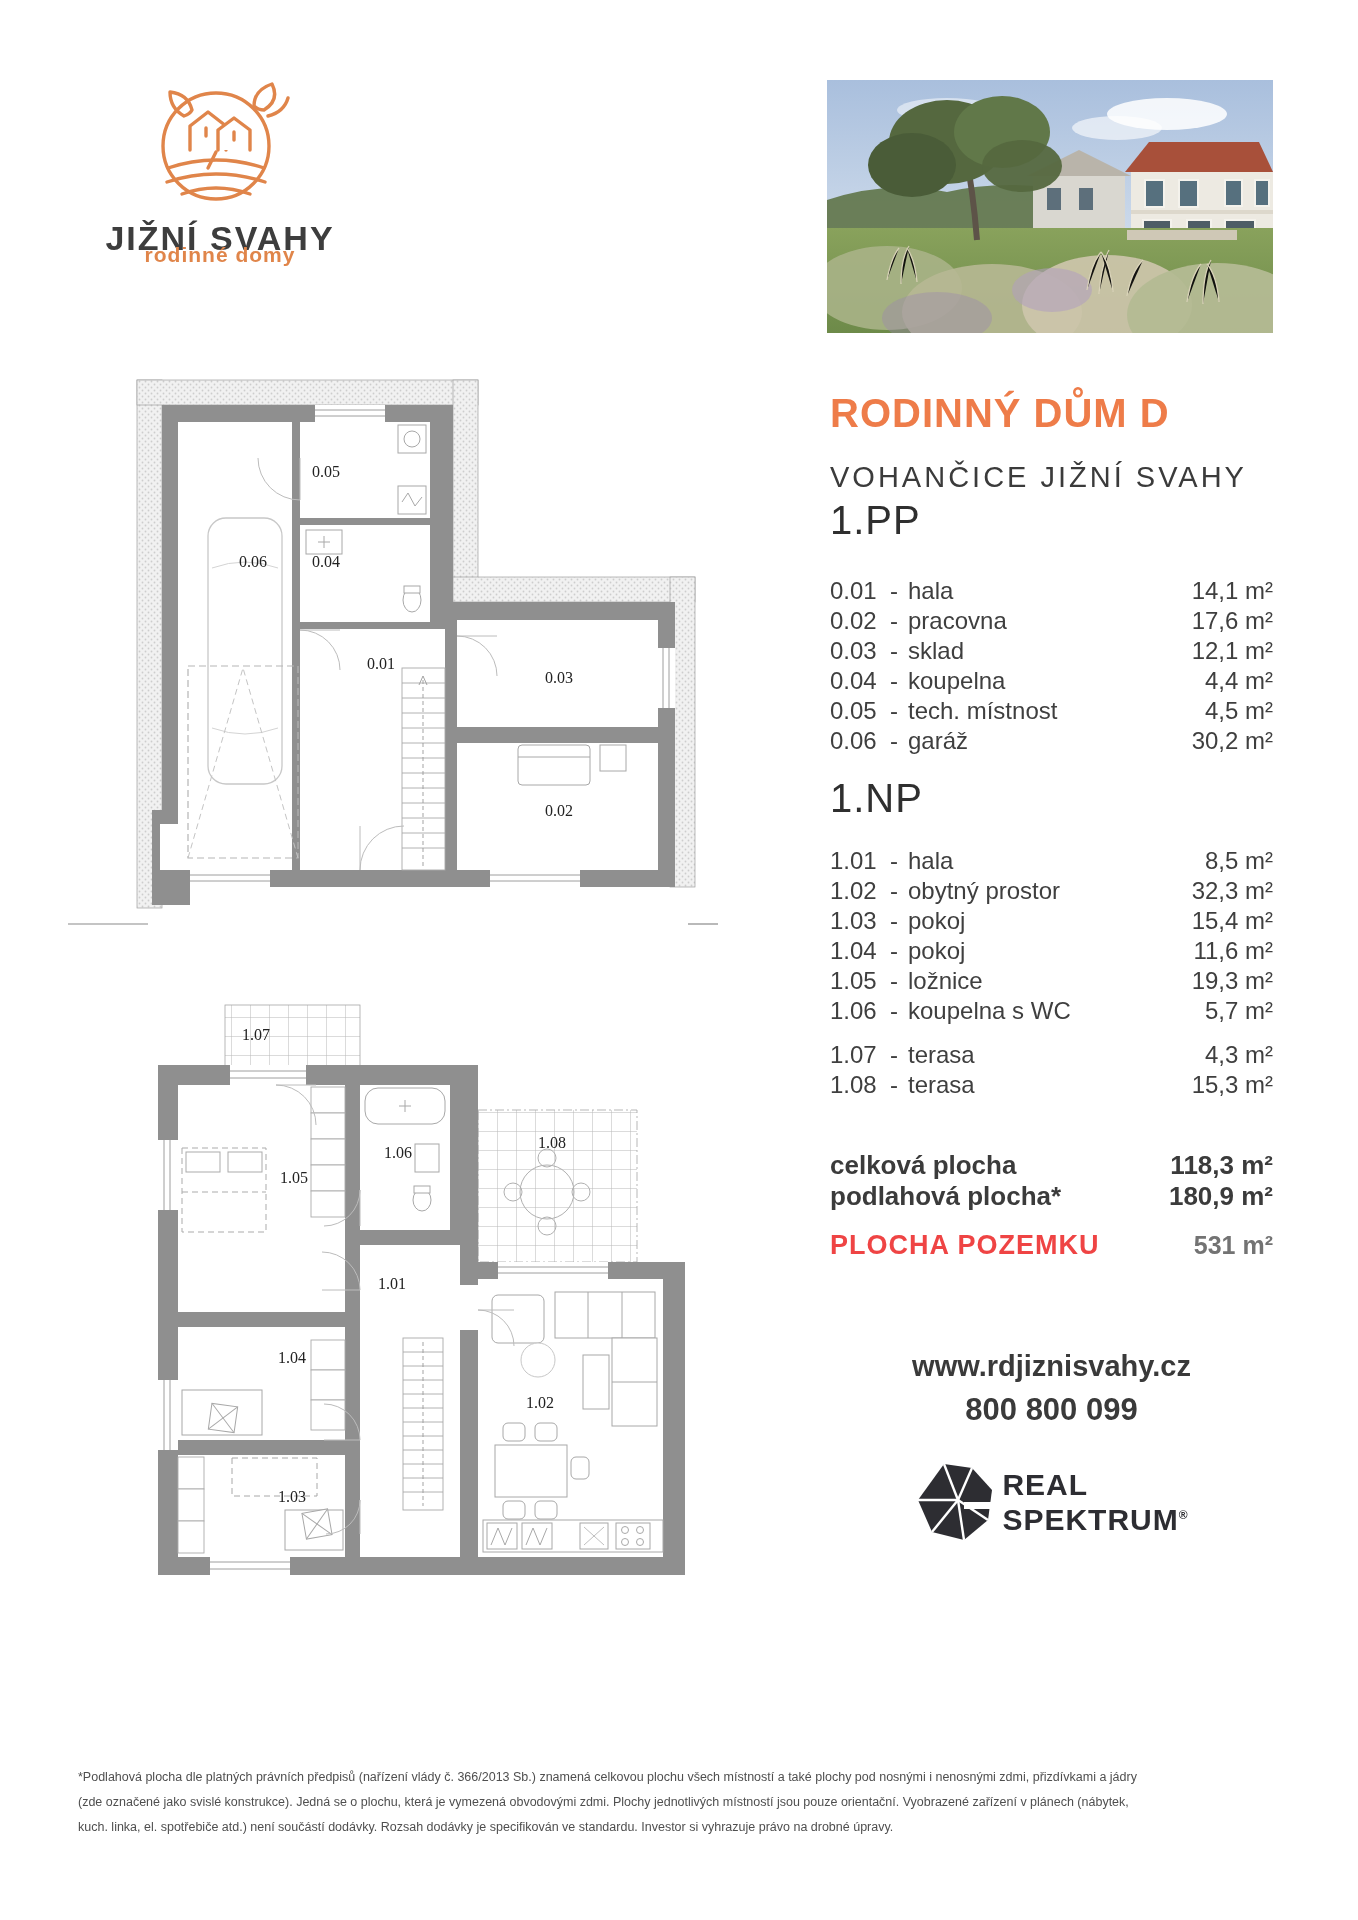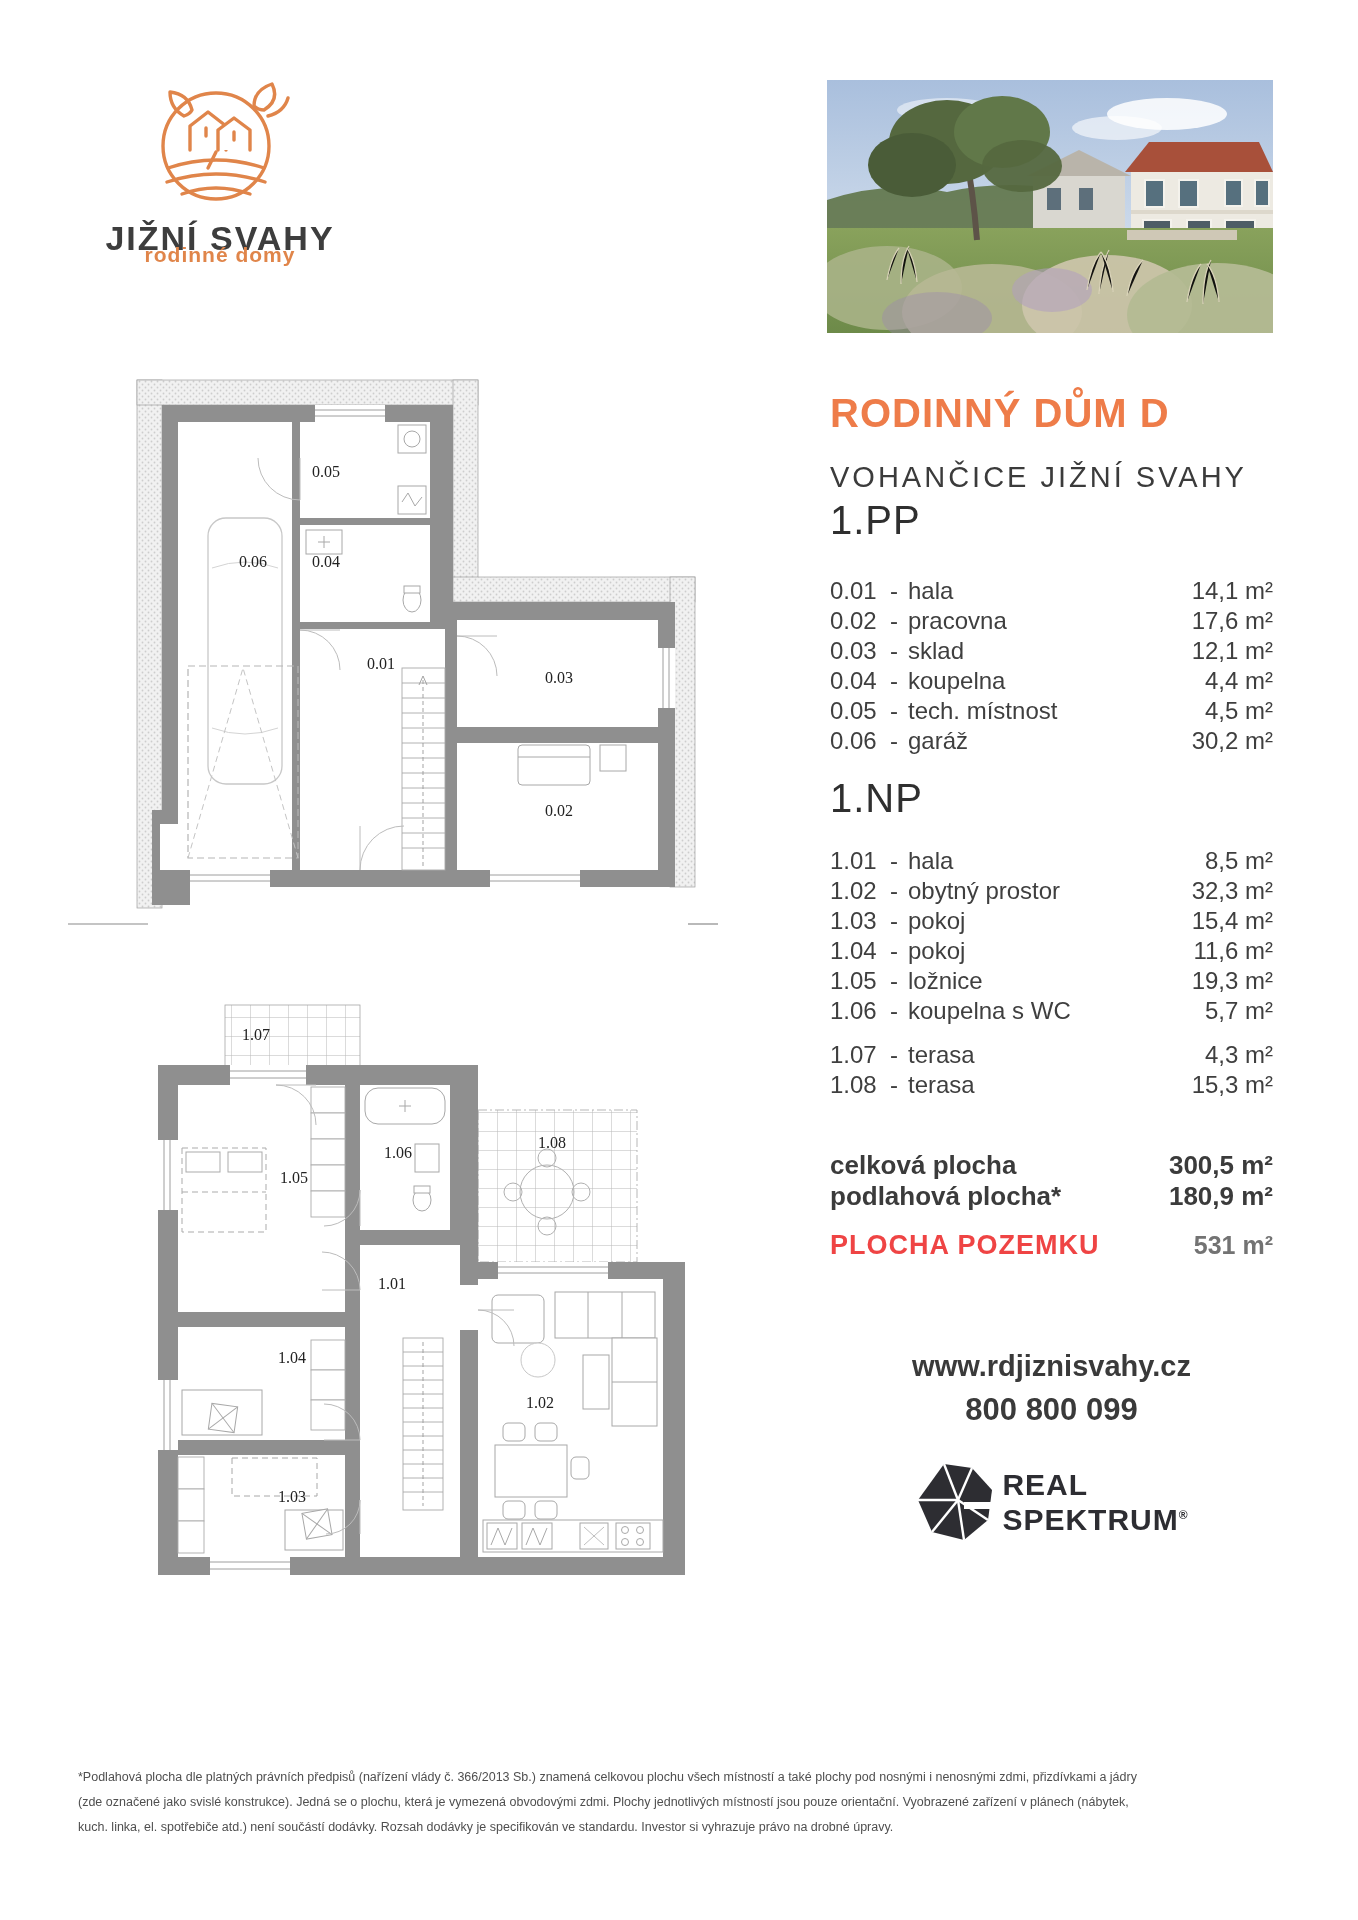--- a/index.html
+++ b/index.html
@@ -488,21 +488,21 @@
         <span class="num">1.08</span>
         <span class="dash">-</span>
         <span class="nm">terasa</span>
         <span class="val">15,3 m²</span>
       </div>
   </div>
 
   <div class="abs rcol totals">
     <div class="trow">
         <span class="nm">celková plocha</span>
-        <span class="val">300,5 m²</span>
+        <span class="val">118,3 m²</span>
       </div>
     <div class="trow">
         <span class="nm">podlahová plocha*</span>
         <span class="val">180,9 m²</span>
       </div>
   </div>
   <div class="abs rcol land">
     <span class="land-label">PLOCHA POZEMKU</span>
     <span class="land-val">531 m²</span>
   </div>

